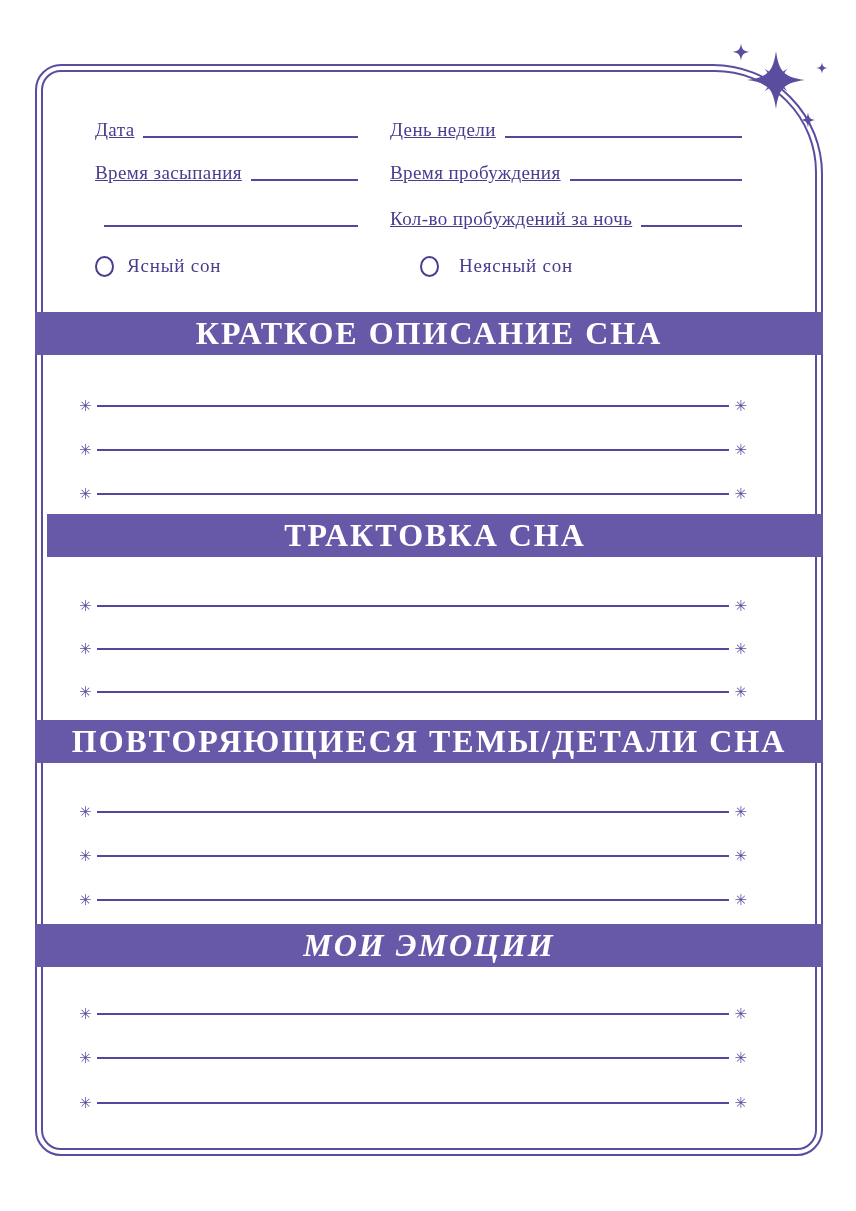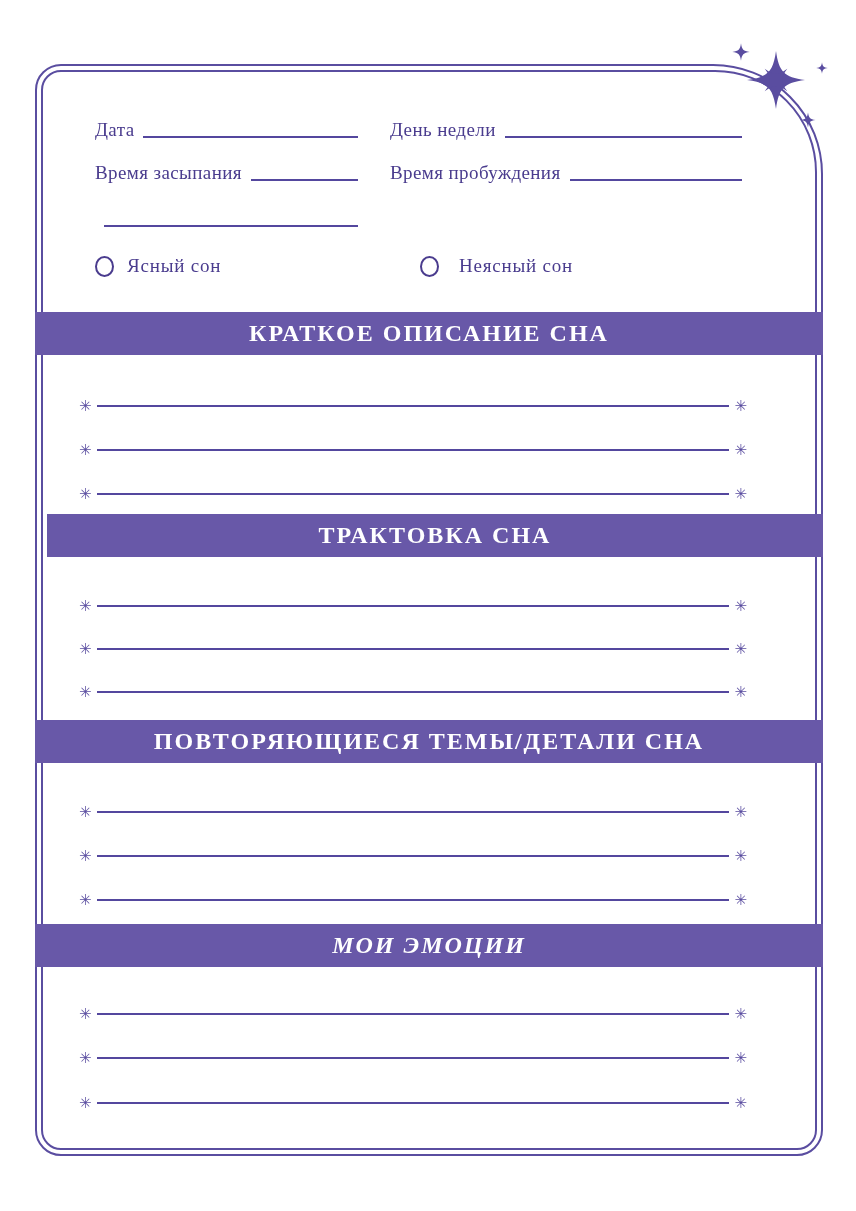--- a/index.html
+++ b/index.html
@@ -23,21 +23,21 @@
     border-radius: 20px 102px 20px 20px;
     pointer-events: none;
   }
   
   .field-row {
     position: absolute; height: 26px;
     display: flex; align-items: flex-end;
     font-size: 19px; letter-spacing: 0.4px;
     white-space: nowrap;
   }
-  .field-label { line-height: 24px; }
+  .field-label { line-height: 24px; text-decoration: underline; }
   .fill-line {
     flex: 1; height: 0;
     border-bottom: 2px solid #54479e;
     margin-left: 9px; margin-bottom: 4px;
     min-width: 30px;
   }
   
   .option-row {
     position: absolute; height: 24px;
     display: flex; align-items: center; gap: 20px;
@@ -52,21 +52,21 @@
   }
   
   .banner {
     position: absolute; left: -2px; right: -2px; height: 43px;
     background: #6858a8;
     display: flex; align-items: center; justify-content: center;
     z-index: 3;
   }
   .banner-title {
     color: #ffffff;
-    font-size: 24px; font-weight: bold;
+    font-size: 32px; font-weight: bold;
     letter-spacing: 2px;
     white-space: nowrap;
   }
   
   .write-line {
     position: absolute; left: 42px; right: 74px; height: 20px;
     display: flex; align-items: center;
   }
   .write-line .star {
     font-family: "DejaVu Sans", sans-serif;
@@ -105,20 +105,24 @@
     <span class="fill-line"></span>
   </div>
   <div class="field-row" style="top:93px; left:353px; width:352px;">
     <span class="field-label">Время пробуждения</span>
     <span class="fill-line"></span>
   </div>
 
   <div class="field-row" style="top:139px; left:58px; width:263px;">
     <span class="fill-line"></span>
   </div>
+  <div class="field-row" style="top:139px; left:353px; width:352px;">
+    <span class="field-label">Кол-во пробуждений за ночь</span>
+    <span class="fill-line"></span>
+  </div>
 
   <div class="option-row" style="top:188px; left:58px;gap:13px;">
     <span class="radio-circle"></span>
     <span>Ясный сон</span>
   </div>
   <div class="option-row" style="top:188px; left:383px;align-items:center;">
     <span class="radio-circle"></span>
     <span>Неясный сон</span>
   </div>
 

